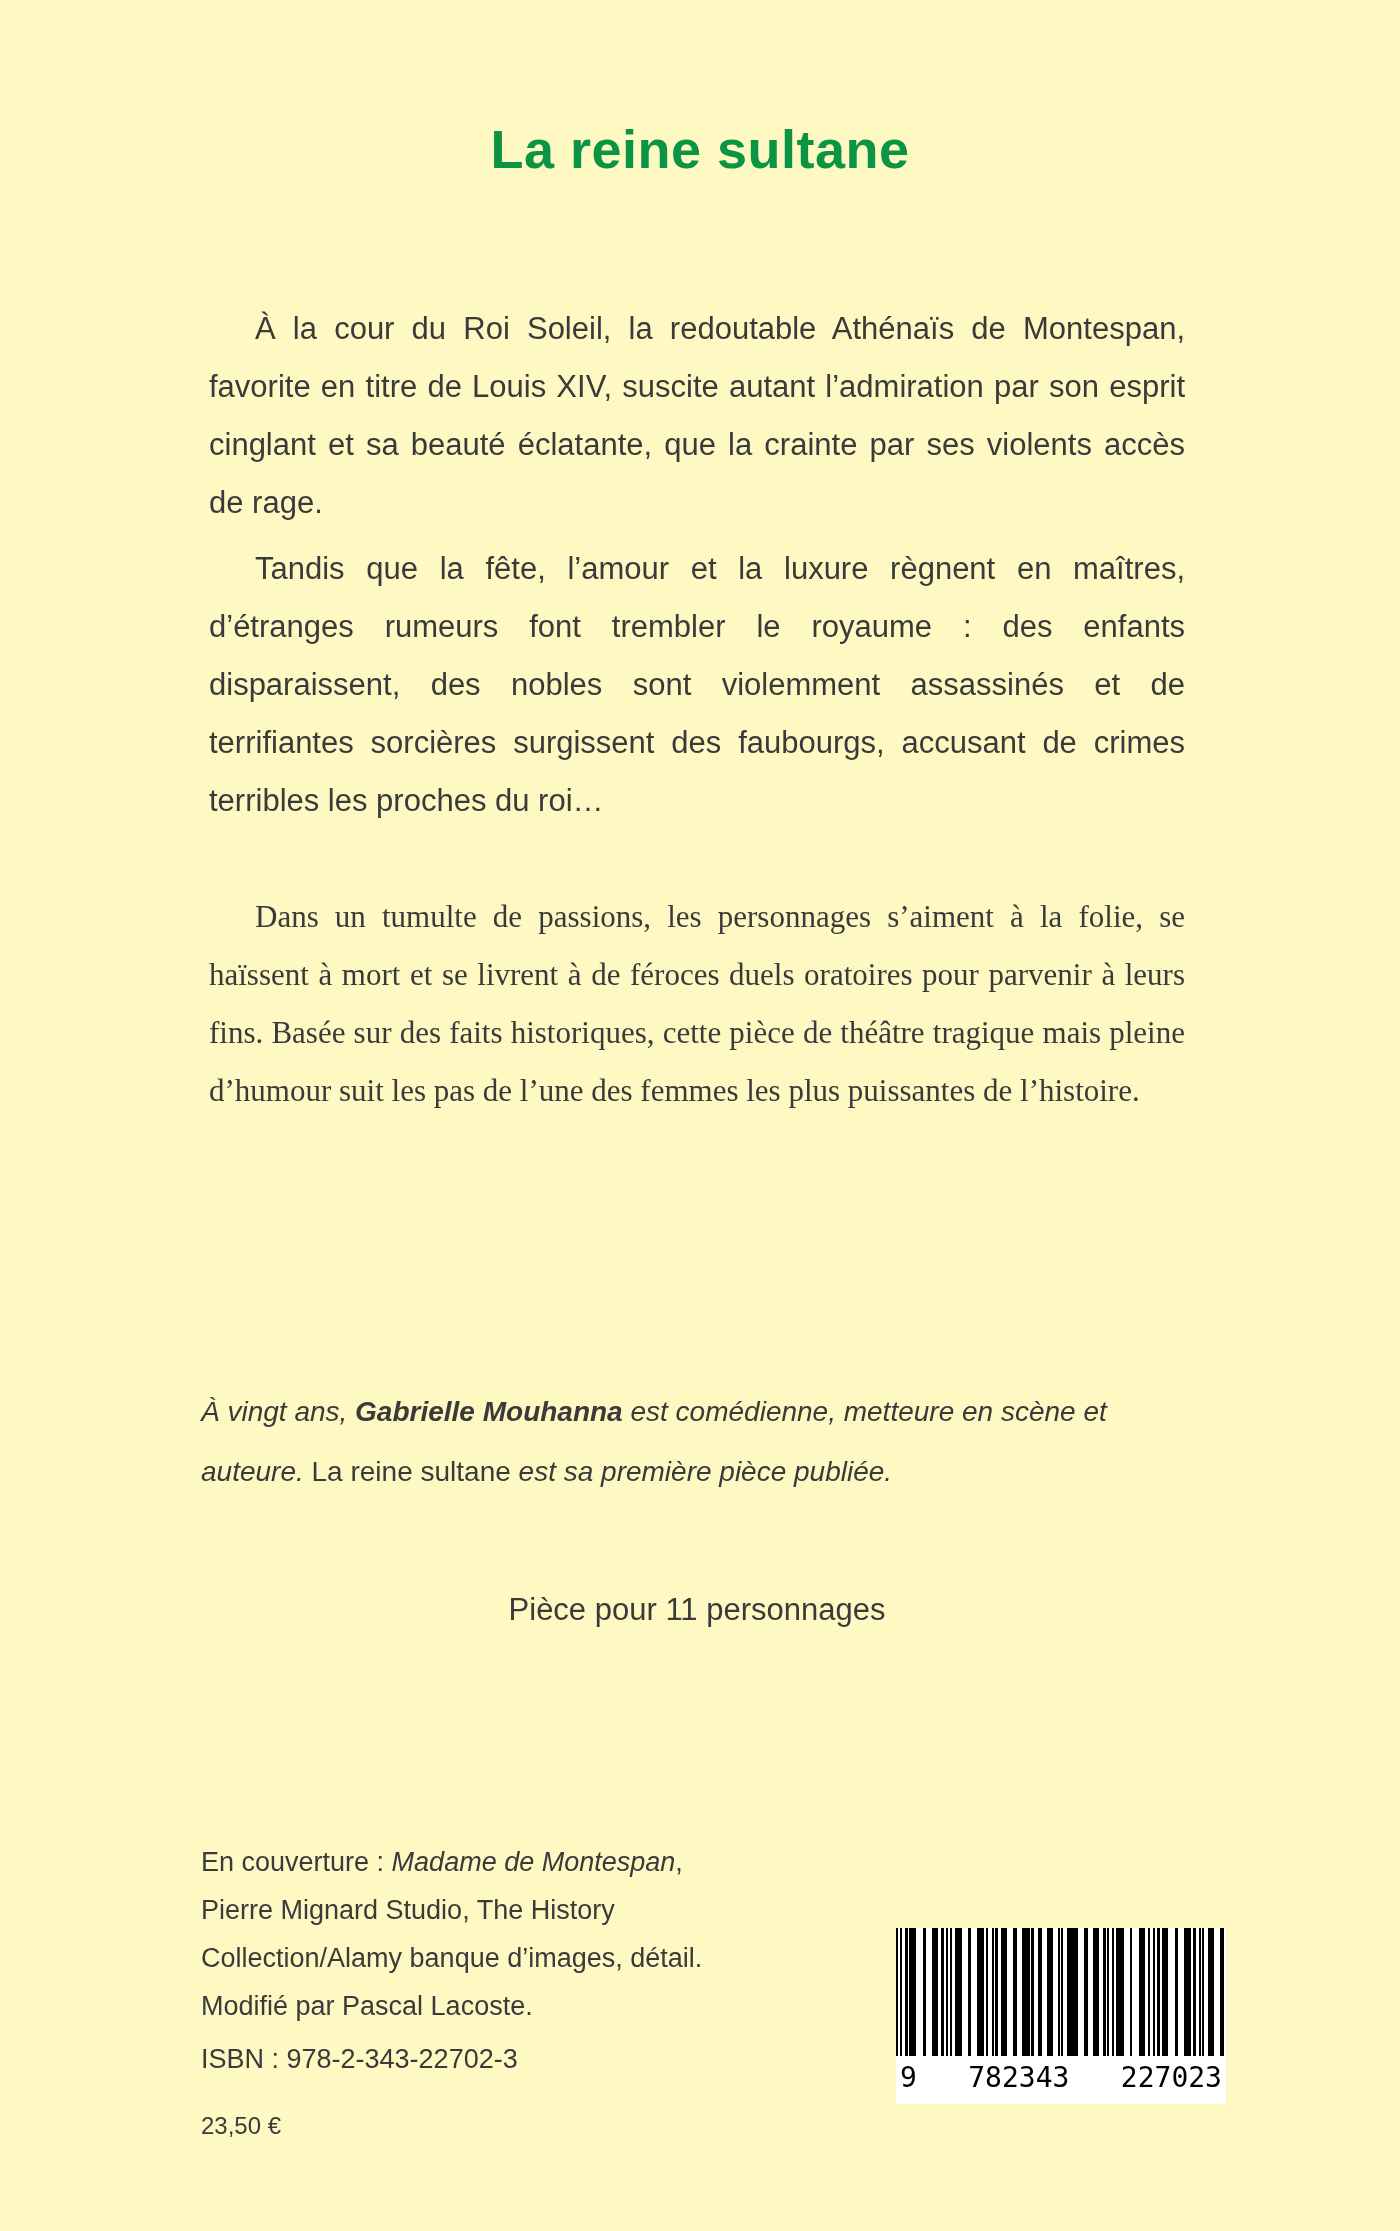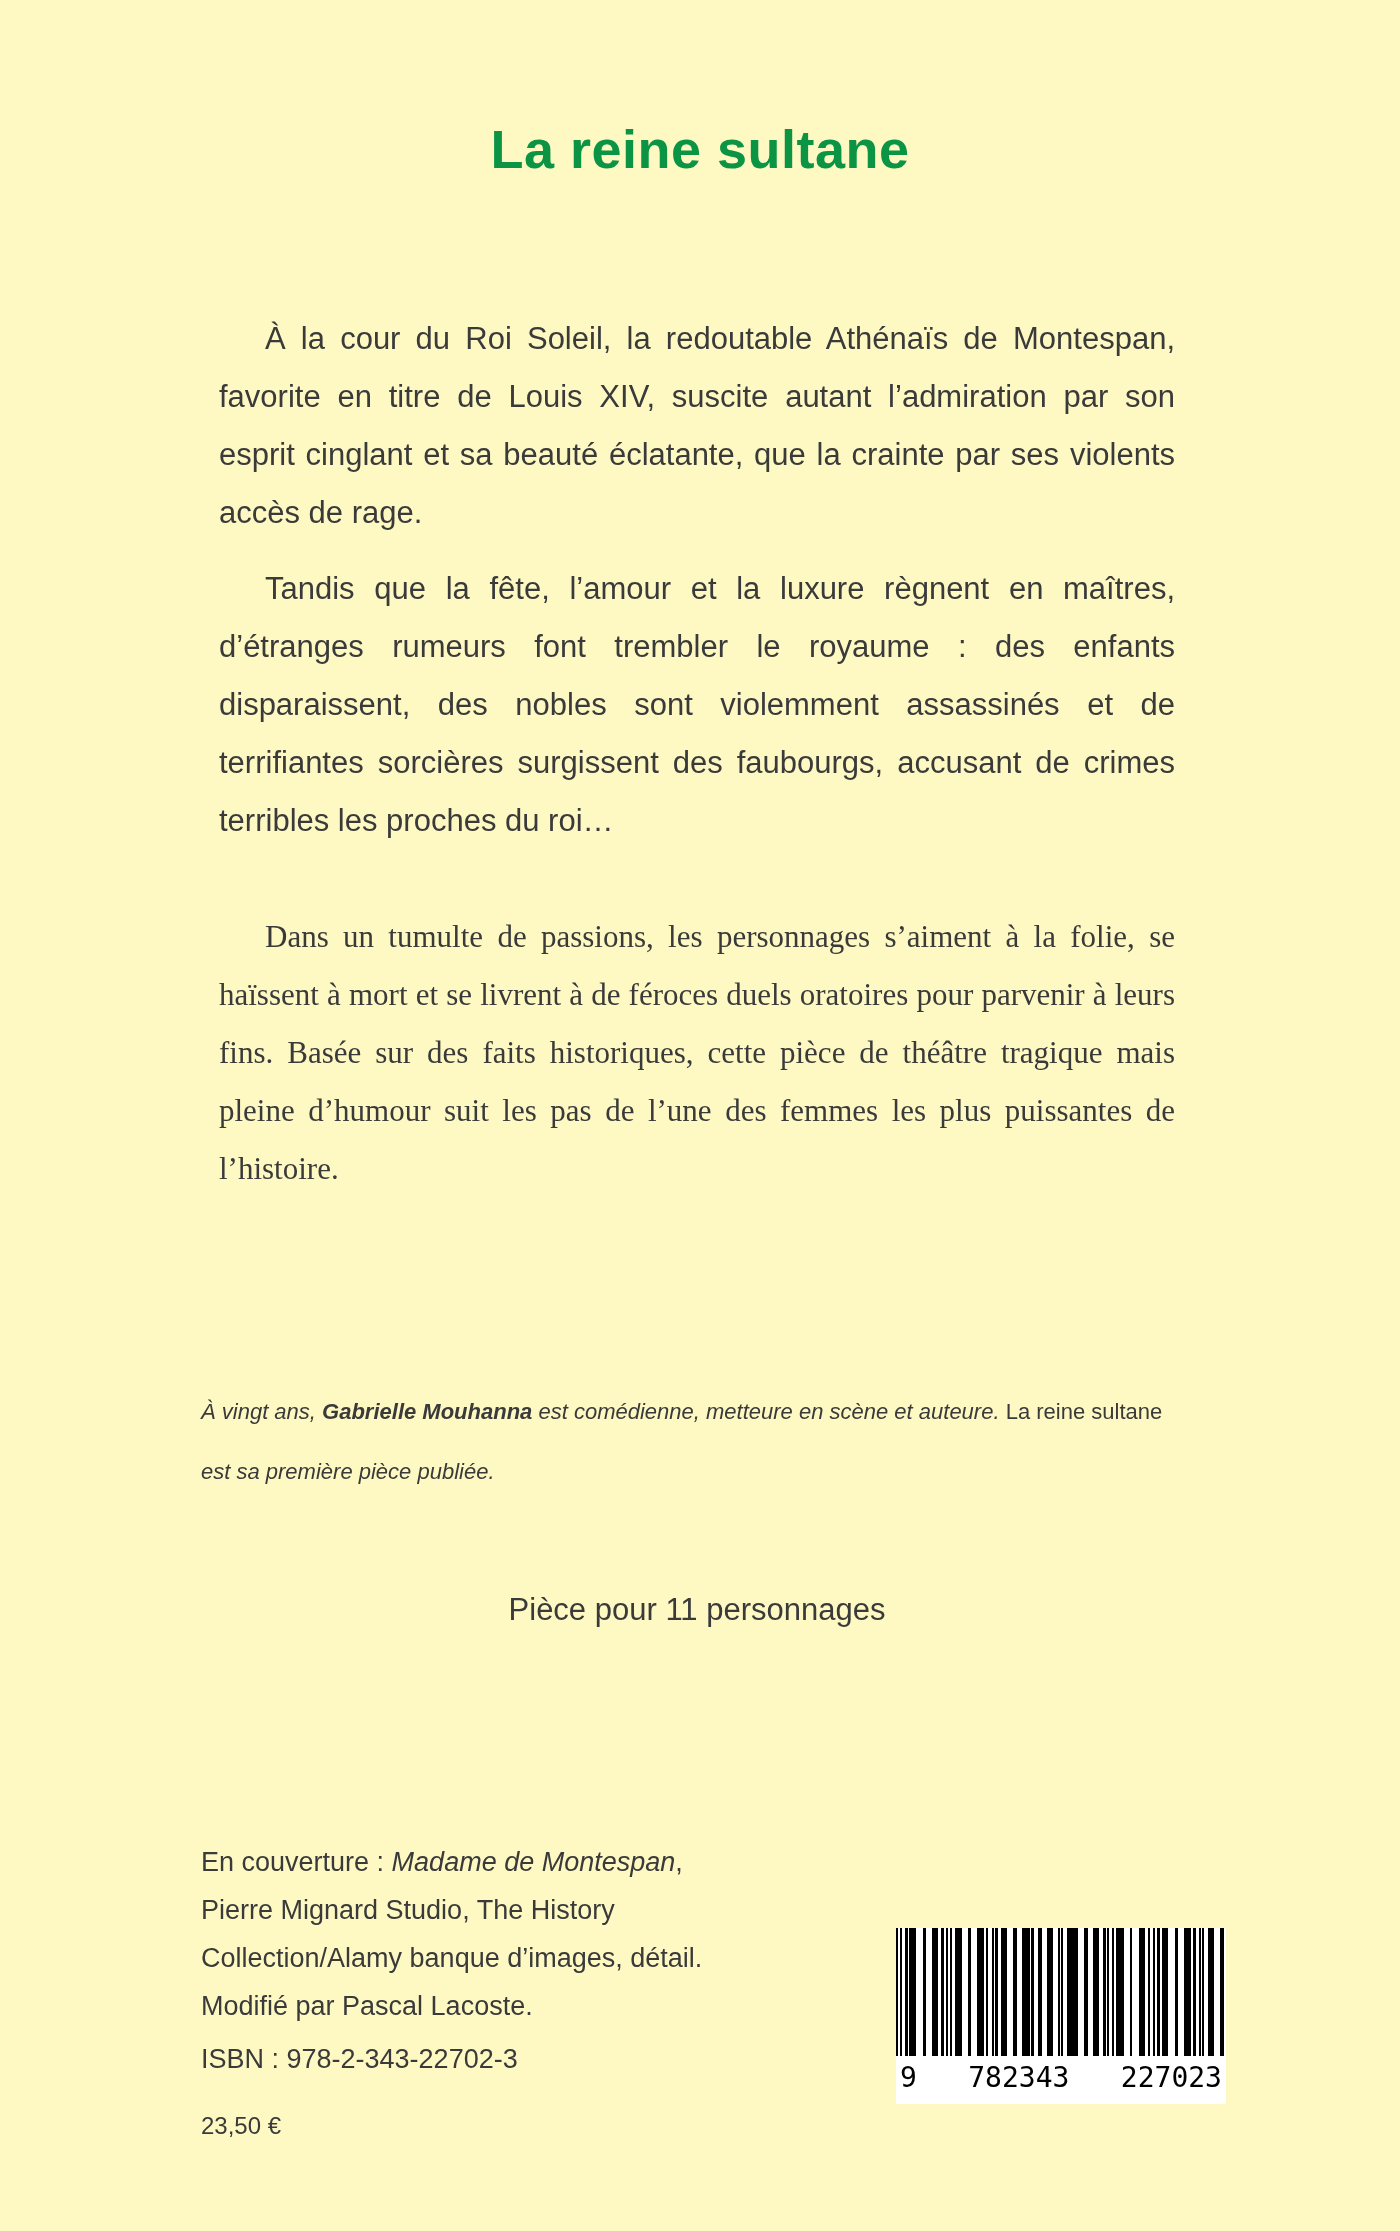--- a/index.html
+++ b/index.html
@@ -9,25 +9,25 @@
     overflow:hidden;
   }
   .title{
     position:absolute;top:118px;left:0;width:100%;margin:0;text-align:center;
     font-size:54px;font-weight:bold;color:#0b9444;letter-spacing:0.5px;
   }
   .synopsis{
     position:absolute;top:292px;left:201px;width:992px;
     font-size:31px;line-height:58px;text-align:justify;
   }
-  .synopsis p{margin:18px;text-indent:46px;}
+  .synopsis p{margin:8px;text-indent:46px;}
   .synopsis p.gap-before{margin-top:58px;font-family:Liberation Serif, serif;}
   .bio{
     position:absolute;top:1382px;left:201px;width:992px;margin:0;
-    font-size:22px;line-height:60px;font-style:italic;
+    font-size:28px;line-height:60px;font-style:italic;
   }
   .bio .upright{font-style:normal;}
   .bio .author{font-weight:bold;}
   .cast{
     position:absolute;top:1592px;left:201px;width:992px;margin:0;
     text-align:center;font-size:31px;
   }
   .credits{
     position:absolute;top:1838px;left:201px;width:720px;
     font-size:27px;line-height:48px;

